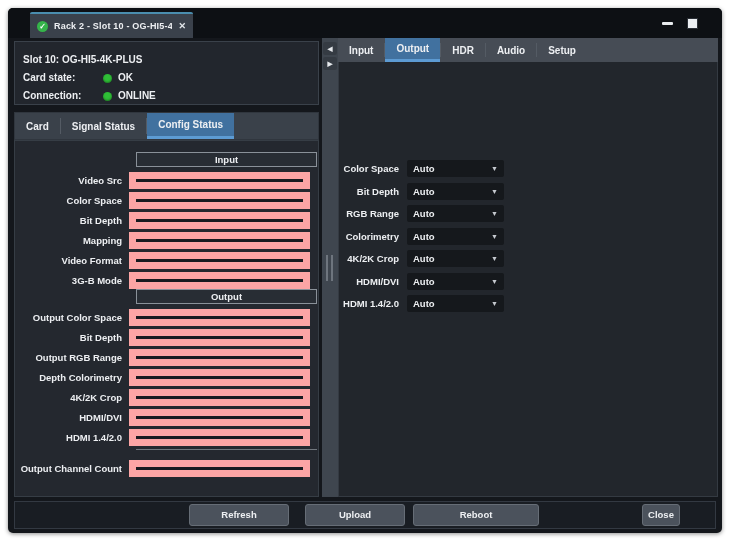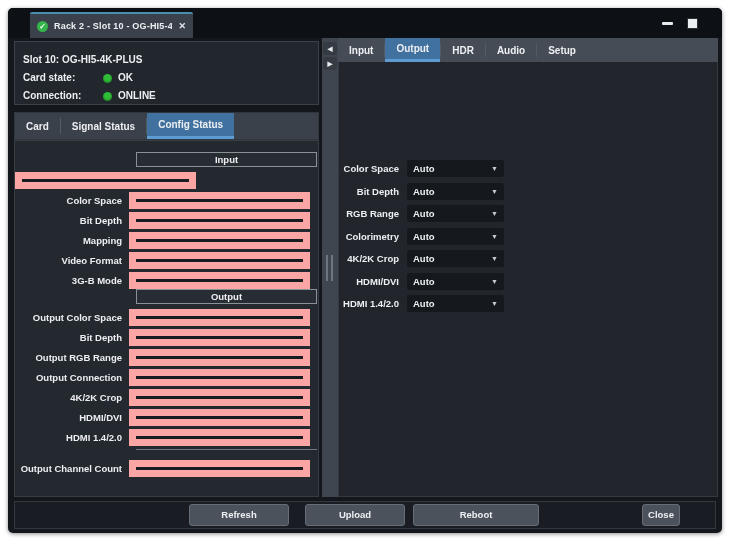--- a/index.html
+++ b/index.html
@@ -123,20 +123,21 @@
     <div class="tabsep"></div>
     <div class="tab">Signal Status</div>
     <div class="tabsep"></div>
     <div class="tab active">Config Status</div>
   </div>
 
   <div class="lpanel">
     <div class="hdrbox" style="top:11px">Input</div>
 
     <div class="lrow" style="top:31px">
+      <span class="flabel">Video Src</span>
       <span class="fbox">4xSDI 4K</span>
     </div>
     <div class="lrow" style="top:51px">
       <span class="flabel">Color Space</span>
       <span class="fbox">422 YCbCr</span>
     </div>
     <div class="lrow" style="top:71px">
       <span class="flabel">Bit Depth</span>
       <span class="fbox">10 Bit</span>
     </div>
@@ -161,21 +162,21 @@
     </div>
     <div class="lrow" style="top:188px">
       <span class="flabel">Bit Depth</span>
       <span class="fbox">8 Bit</span>
     </div>
     <div class="lrow" style="top:208px">
       <span class="flabel">Output RGB Range</span>
       <span class="fbox">SMPTE</span>
     </div>
     <div class="lrow" style="top:228px">
-      <span class="flabel">Output Connection</span>
+      <span class="flabel">Depth Colorimetry</span>
       <span class="fbox">----</span>
     </div>
     <div class="lrow" style="top:248px">
       <span class="flabel">4K/2K Crop</span>
       <span class="fbox">Off</span>
     </div>
     <div class="lrow" style="top:268px">
       <span class="flabel">HDMI/DVI</span>
       <span class="fbox">HDMI</span>
     </div>

